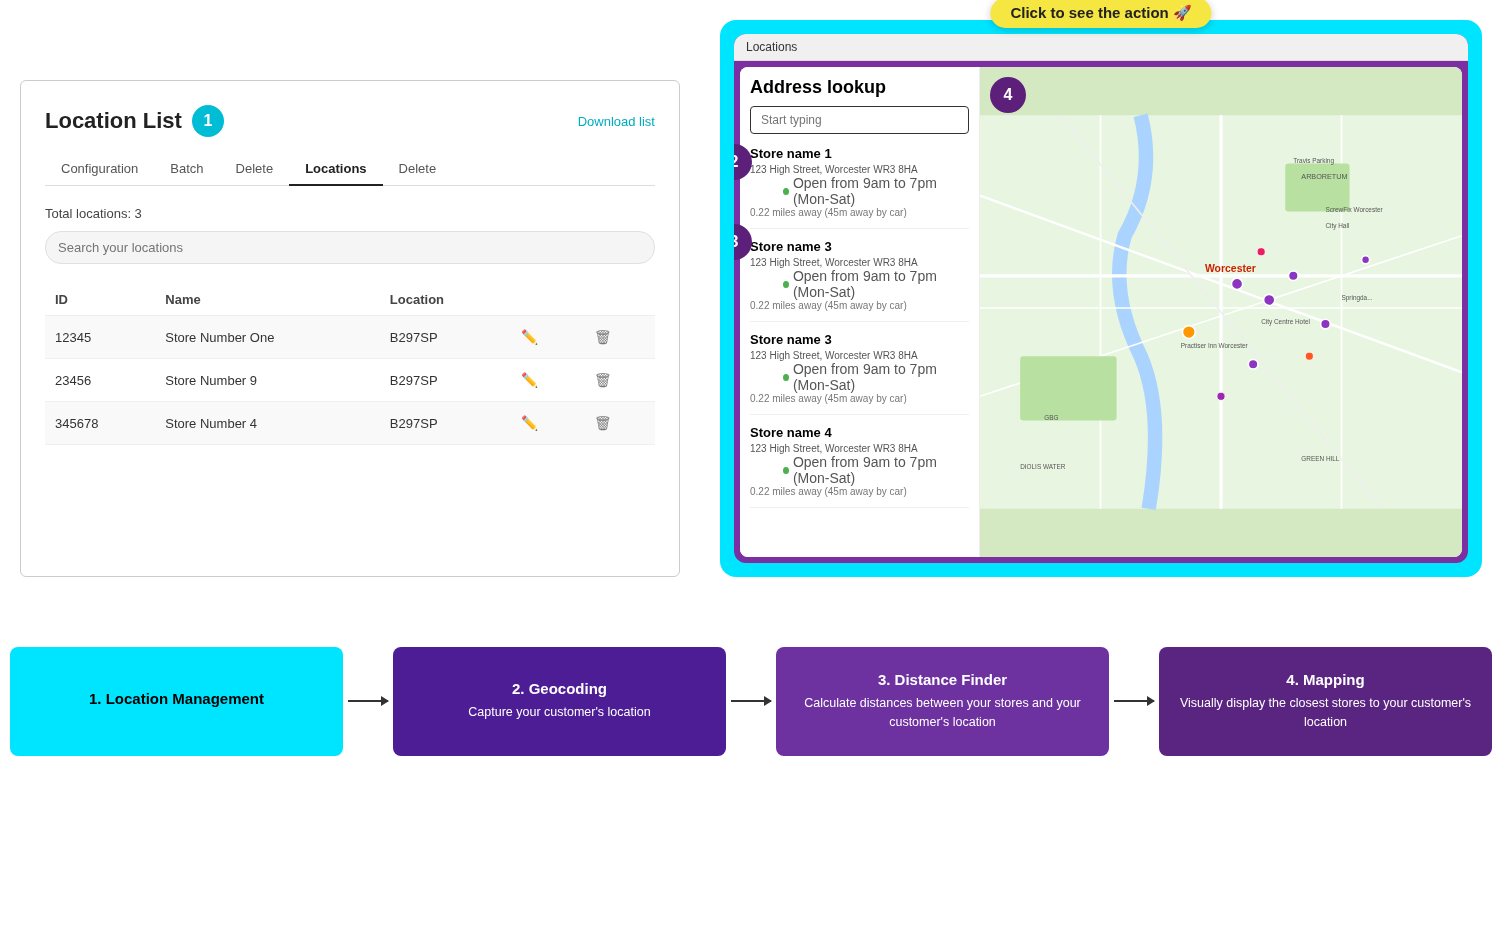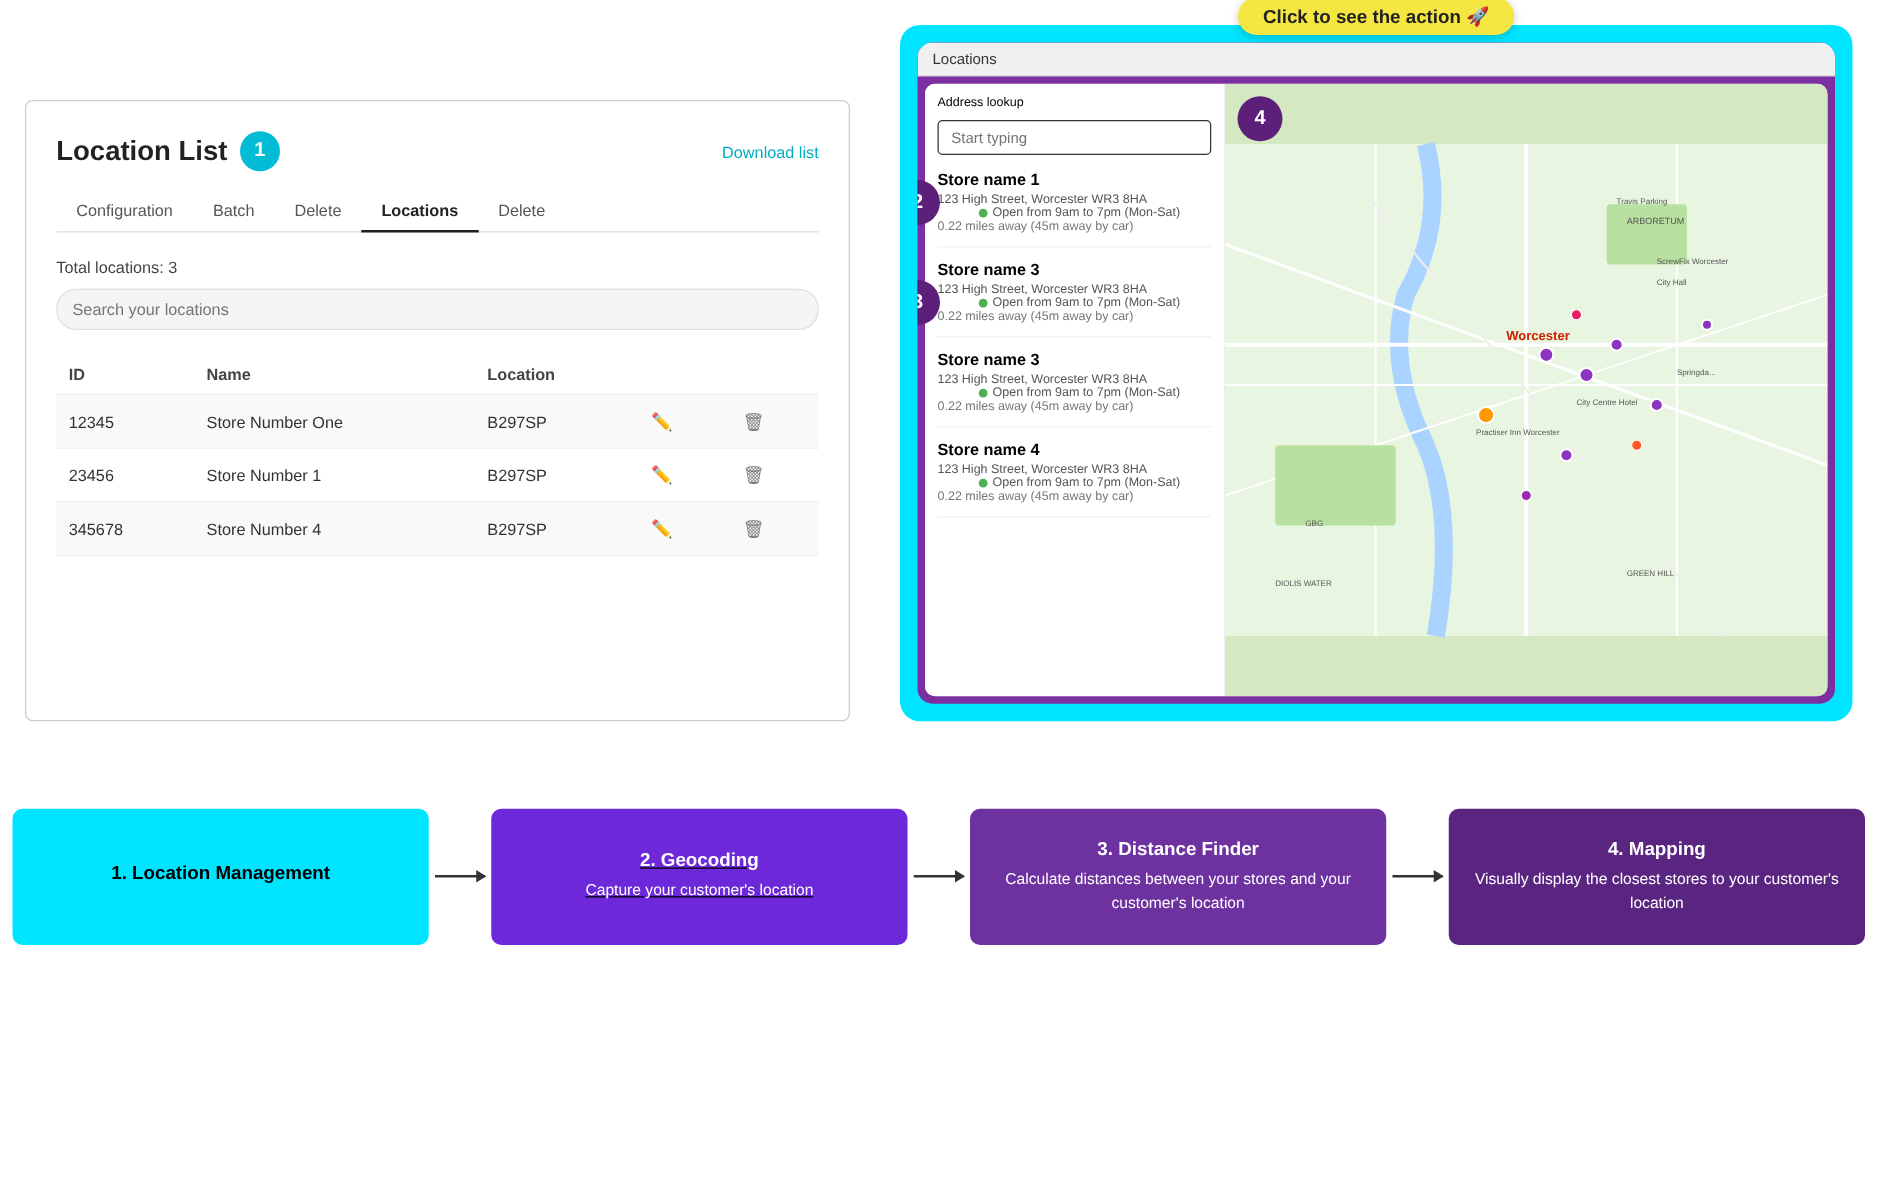--- a/index.html
+++ b/index.html
@@ -196,22 +196,22 @@
 
     .locations-sidebar {
       width: 240px;
       background: #fff;
       border-right: 1px solid #eee;
       padding: 10px;
       flex-shrink: 0;
     }
 
     .address-lookup-title {
-      font-size: 10px;
-      font-weight: normal;
+      font-size: 18px;
+      font-weight: bold;
       margin-bottom: 8px;
     }
 
     .address-input-wrapper {
       position: relative;
       margin-bottom: 12px;
     }
 
     .address-input {
       width: 100%;
@@ -233,21 +233,21 @@
       font-weight: bold;
       margin-bottom: 3px;
     }
 
     .store-address {
       font-size: 10px;
       color: #555;
     }
 
     .store-open {
-      font-size: 10px;
+      font-size: 14px;
       color: #555;
       display: flex;
       align-items: center;
       gap: 4px;
       padding-left: 33px;
     }
 
     .store-open::before {
       content: '';
       width: 7px;
@@ -405,21 +405,21 @@
       <tbody id="table-body">
           <tr>
       <td>12345</td>
       <td>Store Number One</td>
       <td>B297SP</td>
       <td><span class="icon-btn">✏️</span></td>
       <td><span class="icon-btn">🗑</span></td>
     </tr>
           <tr>
       <td>23456</td>
-      <td>Store Number 1</td>
+      <td>Store Number 9</td>
       <td>B297SP</td>
       <td><span class="icon-btn">✏️</span></td>
       <td><span class="icon-btn">🗑</span></td>
     </tr>
           <tr>
       <td>345678</td>
       <td>Store Number 4</td>
       <td>B297SP</td>
       <td><span class="icon-btn">✏️</span></td>
       <td><span class="icon-btn">🗑</span></td>
@@ -537,21 +537,21 @@
 <div class="bottom-section">
 
   <div class="flow-box cyan">
     <div class="flow-box-title">1. Location Management</div>
   </div>
 
   <div class="arrow-container">
     <div class="arrow-line"></div>
   </div>
 
-  <div class="flow-box" style="background:#6d28d9;text-decoration:underline;">
+  <div class="flow-box" style="background:#4c1d95;">
     <div class="flow-box-title">2. Geocoding</div>
     <div class="flow-box-text">Capture your customer's location</div>
   </div>
 
   <div class="arrow-container">
     <div class="arrow-line"></div>
   </div>
 
   <div class="flow-box" style="background:#6d31a0;">
     <div class="flow-box-title">3. Distance Finder</div>

